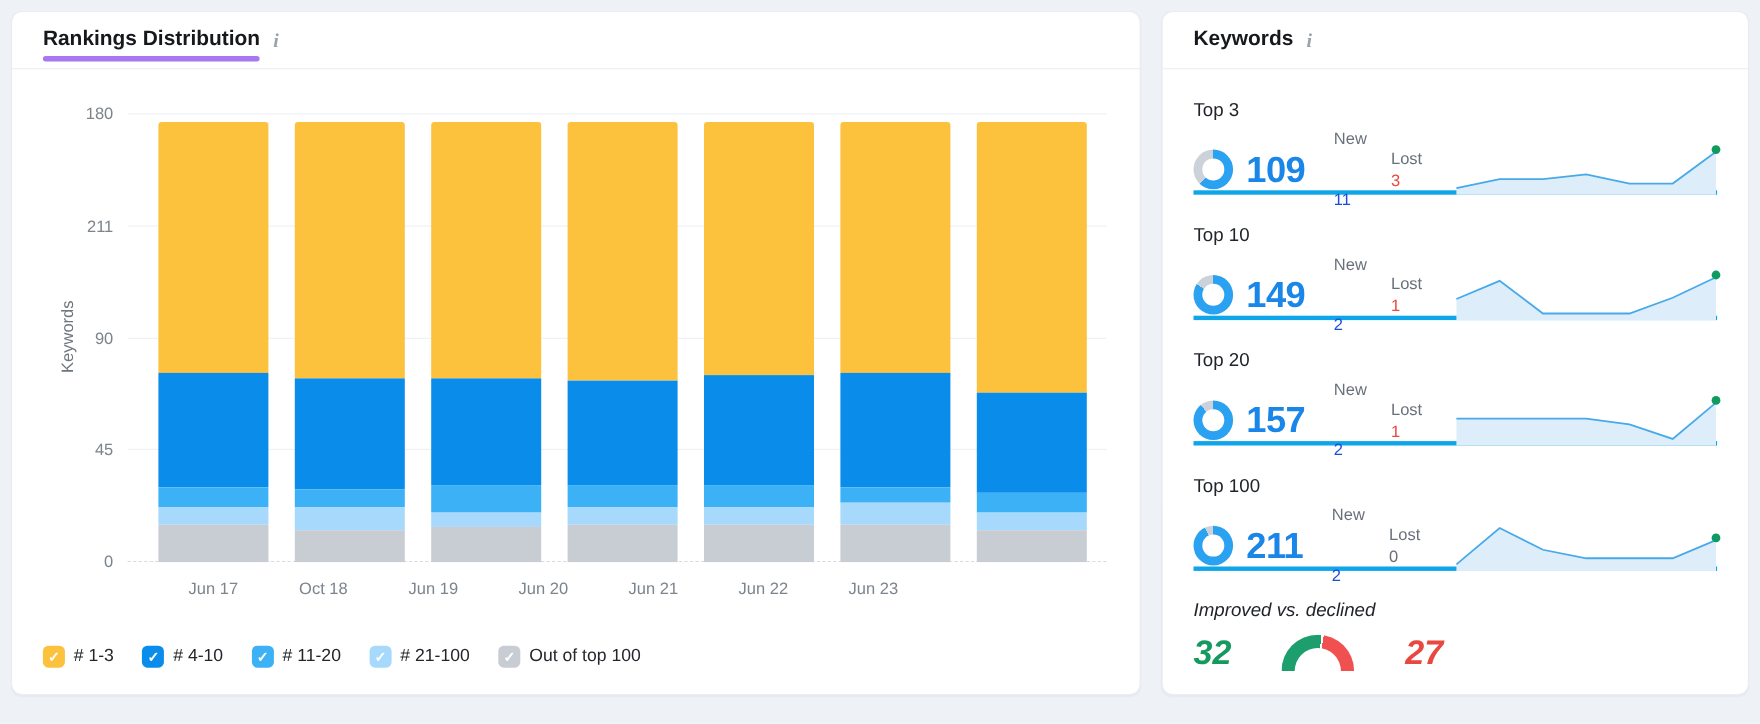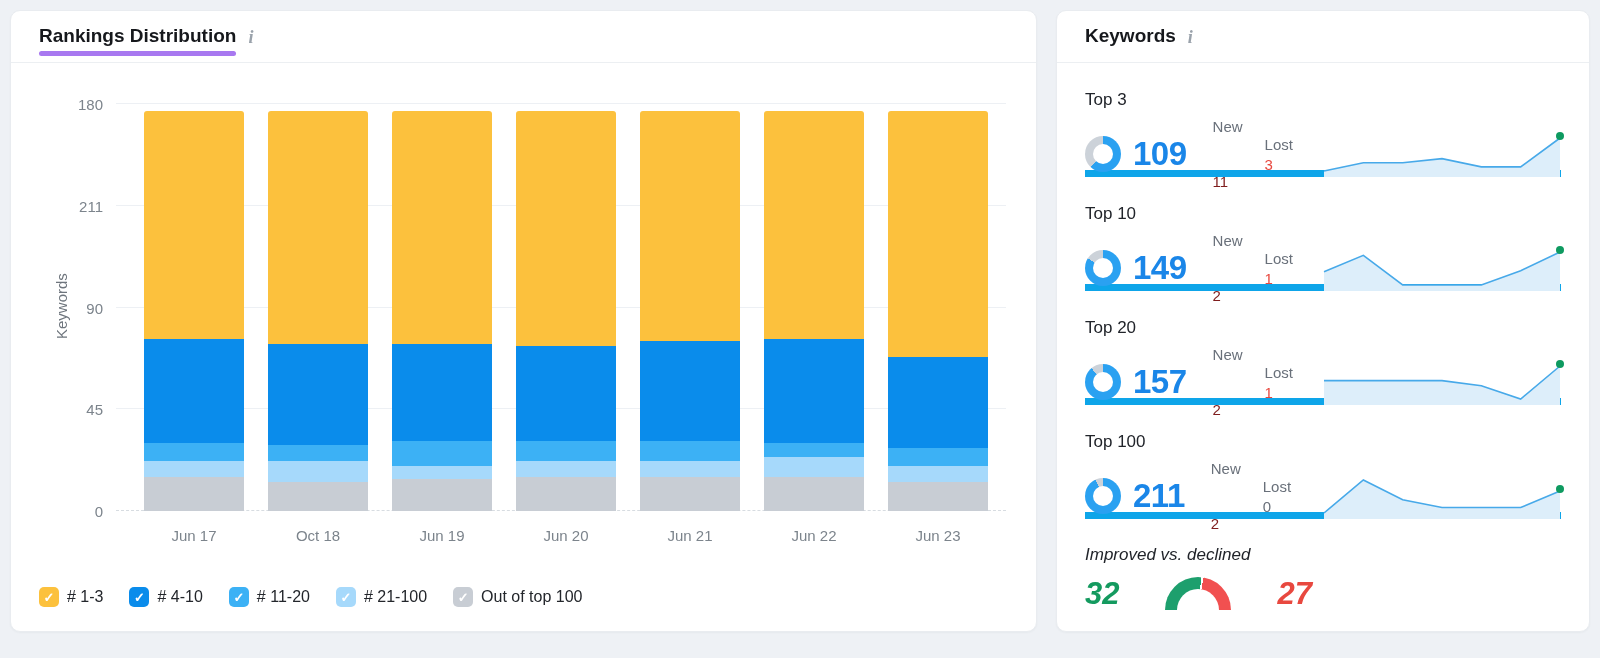--- a/index.html
+++ b/index.html
@@ -26,40 +26,40 @@
             color:#6e757d; font-size:15px; }
   .plot { position:absolute; left:105px; top:41px; width:890px; height:407px; }
   .grid { position:absolute; left:0; right:0; height:0; border-top:1px solid #edf0f4; }
   .grid.zero { border-top:1px dashed #d7dce1; }
   .tick { position:absolute; right:calc(100% + 13px); transform:translateY(50%);
           color:#7c848c; font-size:15px; white-space:nowrap; }
   .bars { position:absolute; left:0; right:0; bottom:0; top:0; display:flex;
           justify-content:space-between; align-items:flex-end; padding:0 18px 0 28px; }
   .bar { width:100px; display:flex; flex-direction:column; justify-content:flex-end; cursor:pointer; }
   .xlabels { position:absolute; left:105px; top:464px; width:890px; display:flex;
-             justify-content:space-between; padding:0 18px 0 28px; }
+             padding:0 18px 0 28px; }
   .xlab { width:100px; text-align:center; color:#7c848c; font-size:15px; }
   .legend { position:absolute; left:28px; bottom:24px; display:flex; align-items:center; }
   .legend-item { display:flex; align-items:center; margin-right:26px; cursor:pointer; }
   .legend-box { width:20px; height:20px; border-radius:5px; display:flex; align-items:center;
                 justify-content:center; color:#fff; font-size:13px; font-weight:700; }
   .legend-label { margin-left:8px; font-size:16px; color:#23262b; }
 
   
-  .kw-row { margin:0 28px; padding-top:27px; height:114px; border-bottom:7px solid #0ea5e9; }
+  .kw-row { margin:0 28px; padding-top:27px; height:114px; border-bottom:4px solid #0ea5e9; }
   .kw-label { font-size:17px; color:#21242a; }
   .kw-main { display:flex; align-items:center; margin-top:8px; }
   .donut { width:36px; height:36px; border-radius:50%; position:relative; flex:none; }
   .donut-hole { position:absolute; inset:8px; background:#fff; border-radius:50%; }
   .kw-value { font-size:33px; font-weight:700; color:#1a86e8; margin-left:12px; letter-spacing:-0.5px; }
   .kw-delta { margin-left:26px; width:38px; }
   .kw-delta.lost { margin-left:14px; }
   .delta-label { font-size:15px; color:#69707a; }
   .delta-value { font-size:15px; margin-top:3px; }
-  .delta-value.green { color:#7f1d1d;margin-top:38px; }
+  .delta-value.green { color:#1d4ed8;margin-top:38px; }
   .delta-value.red   { color:#e8483f; }
   .delta-value.zero  { color:#69707a; }
   .spark { margin-left:auto; width:238px; height:46px; flex:none; }
   .spark svg { overflow:visible; display:block; }
 
   .ivd { padding:26px 28px 0;font-style:italic; }
   .ivd-label { font-size:17px; color:#21242a; }
   .ivd-row { display:flex; align-items:flex-end; margin-top:12px;gap:32px; }
   .ivd-num { font-size:31px; font-weight:700; line-height:32px; }
   .ivd-num.improved { color:#149a5f; }

